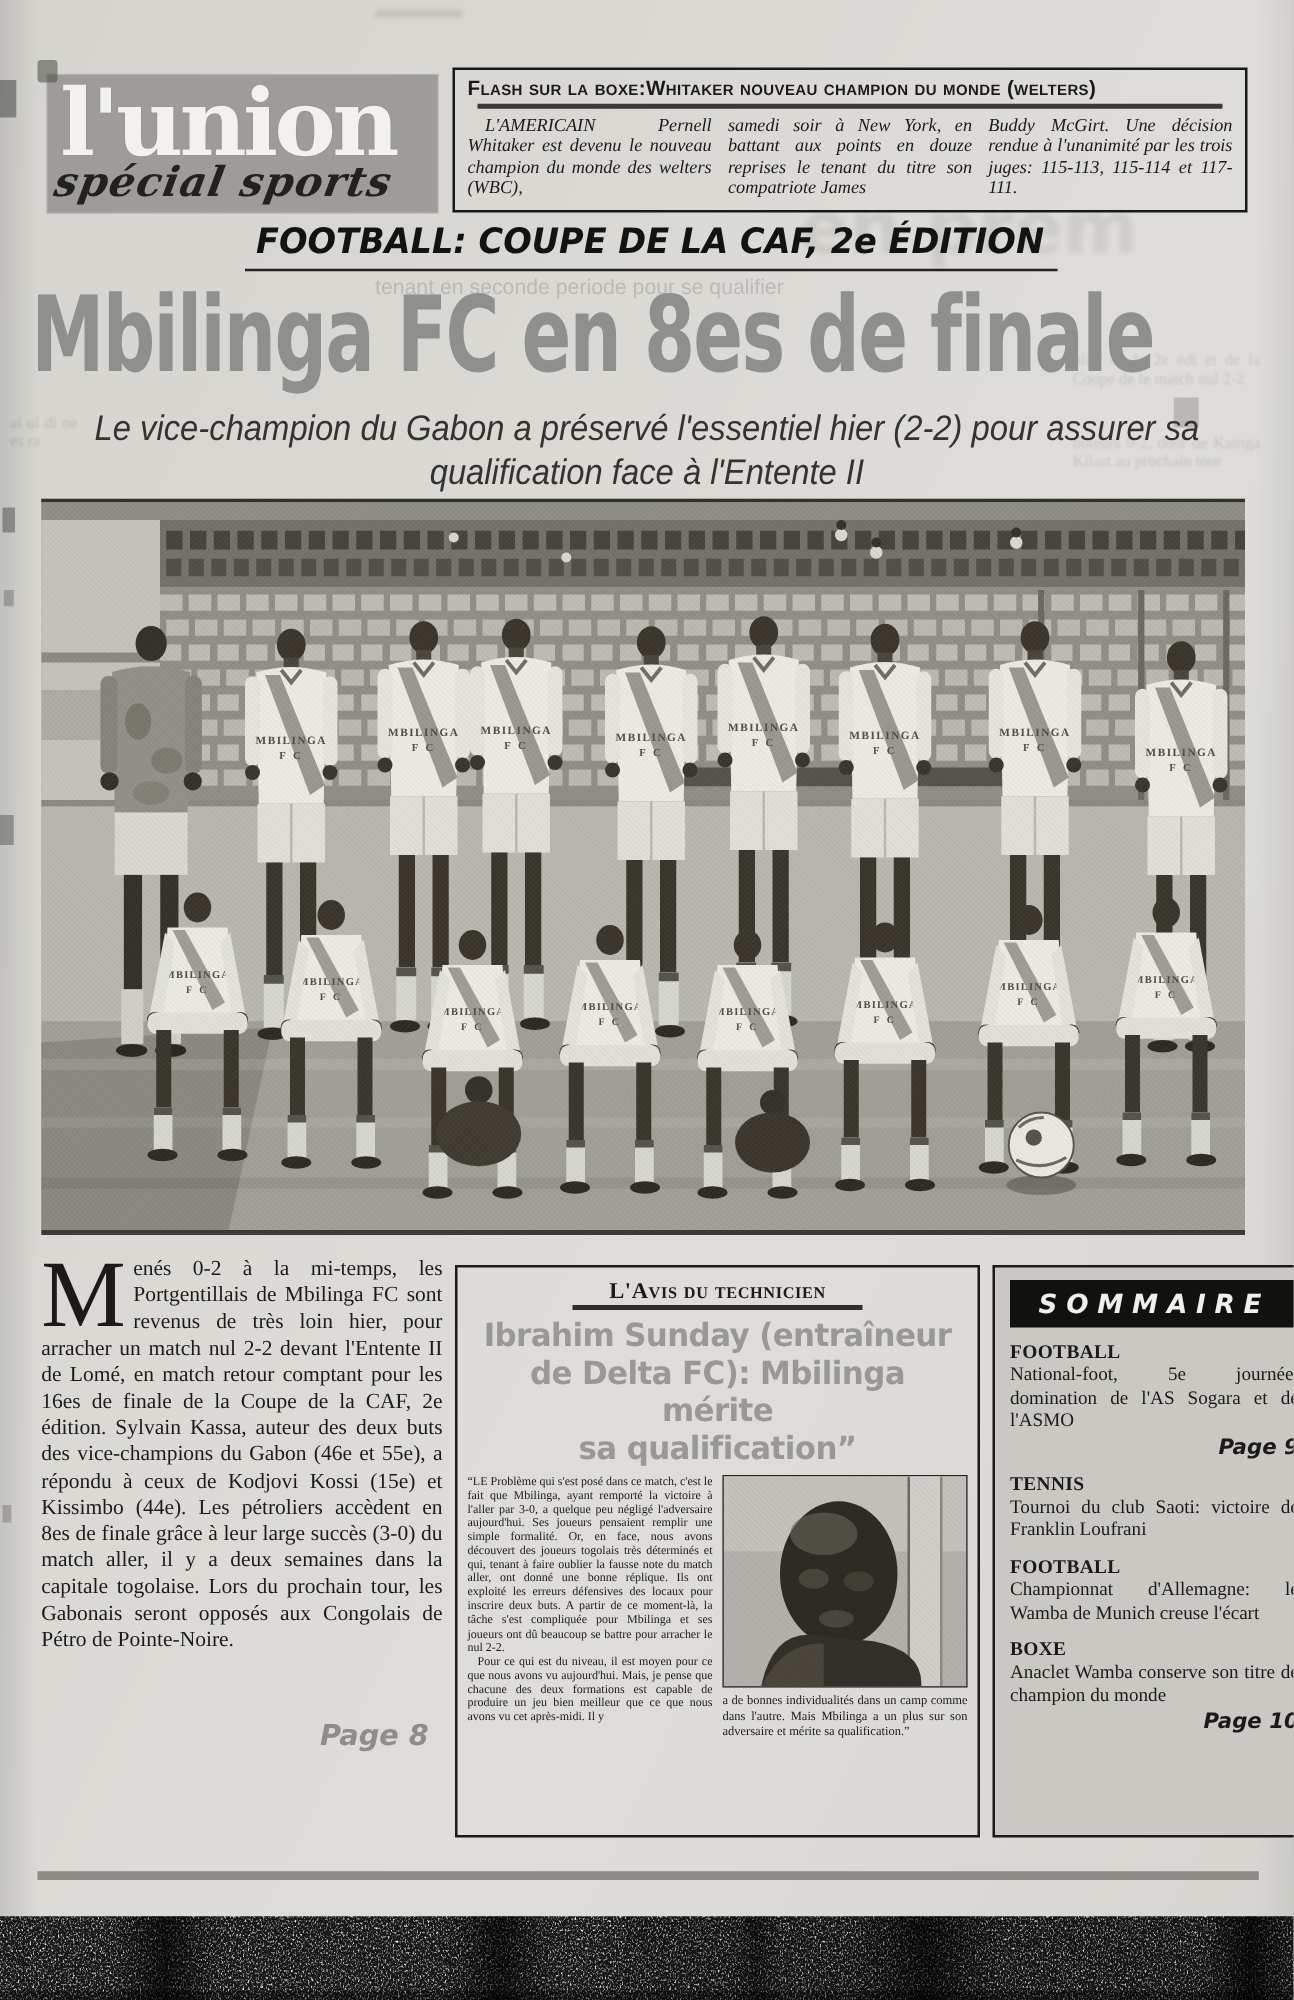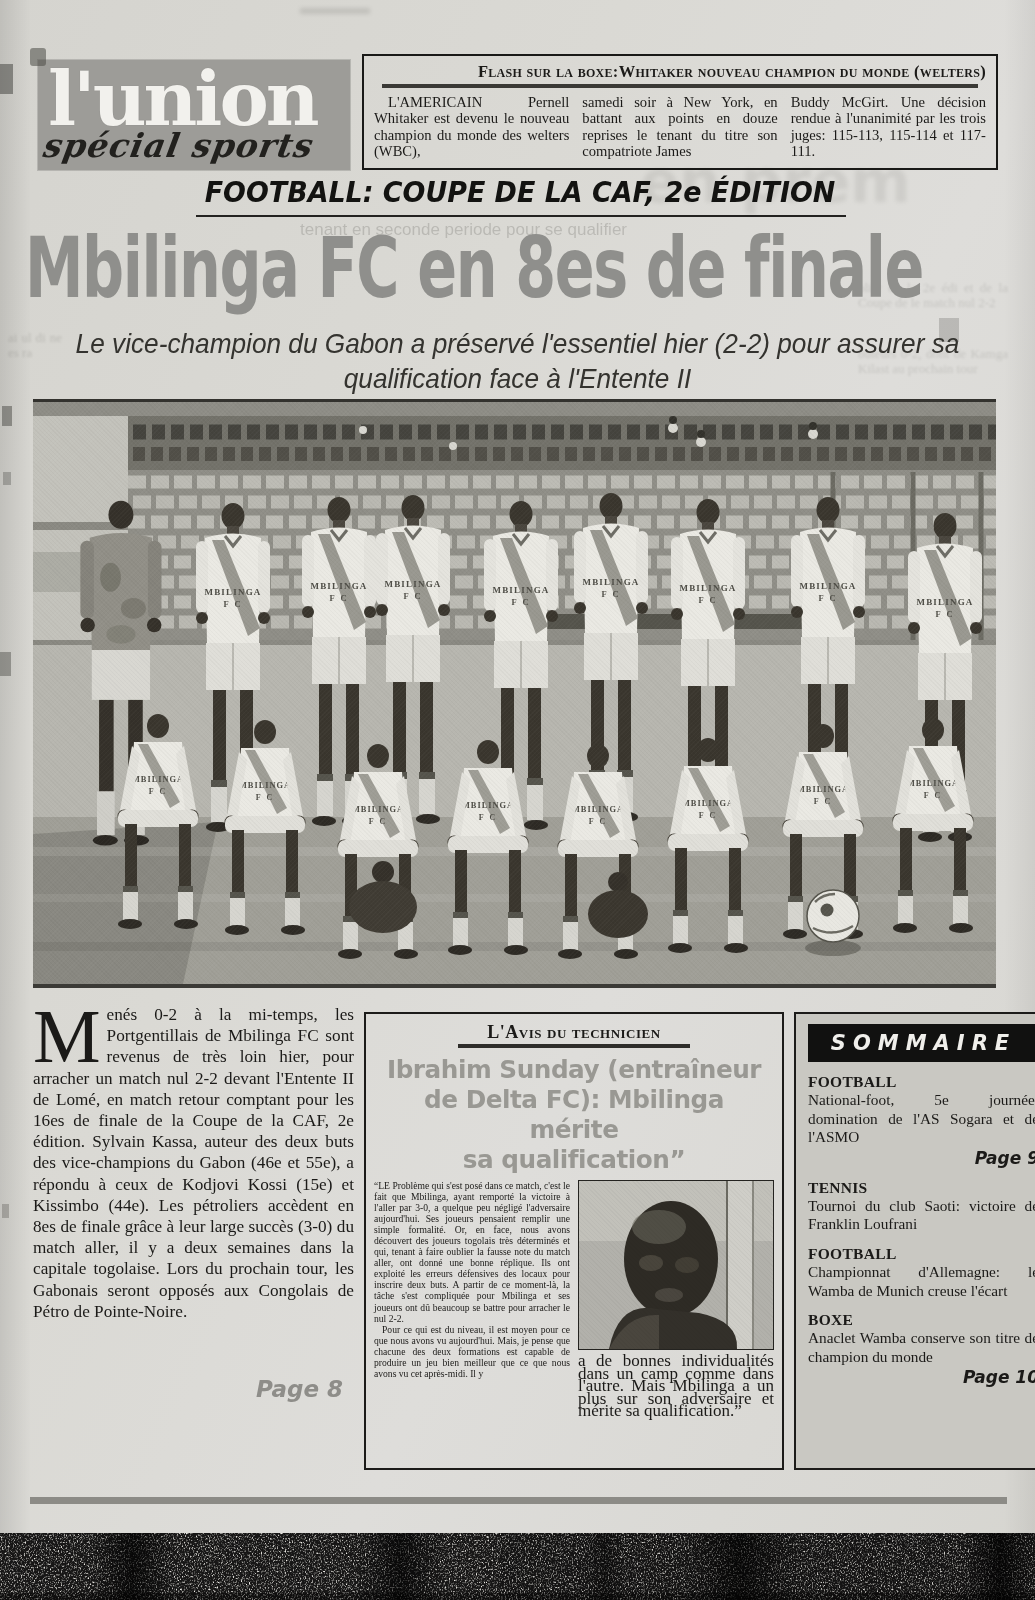--- a/index.html
+++ b/index.html
@@ -17,25 +17,25 @@
   #masthead .uniontxt{position:absolute;left:10px;top:-16px;font-family:"DejaVu Serif",serif;
     font-weight:bold;font-size:74px;letter-spacing:-3px;color:#f2f1ed;
     text-shadow:0 0 1px rgba(0,0,0,.2);margin-top:12px;}
   #masthead .script{position:absolute;left:6px;top:66px;font-family:"DejaVu Serif",serif;
     font-style:italic;font-weight:bold;font-size:33px;color:#22211e;transform:skewX(-10deg);
     letter-spacing:1px;white-space:nowrap;}
   #masthead .corner{position:absolute;left:-8px;top:-12px;width:16px;height:18px;background:#4b4a45;opacity:.55;border-radius:3px;}
   
   #flashbox{left:362px;top:54px;width:636px;height:116px;border:2px solid #191917;z-index:2;
     padding:6px 10px 0 10px;box-sizing:border-box;}
-  #flashbox .ftitle{text-align:right;font-family:Liberation Serif, serif;font-weight:bold;
+  #flashbox .ftitle{text-align:left;font-family:Liberation Sans, sans-serif;font-weight:bold;
     font-variant:small-caps;font-size:16.5px;letter-spacing:.3px;white-space:nowrap;}
   #flashbox .frule{height:4px;background:#3a3935;margin:2px 8px 6px 8px;}
   #flashbox .fcols{display:flex;gap:13px;}
-  #flashbox .fcol{width:197px;font-size:14.6px;line-height:1.13;text-align:justify;}
+  #flashbox .fcol{width:197px;font-size:14.6px;line-height:1.13;text-align:justify;font-style:italic;}
   #flashbox .fcol.first{text-indent:14px;}
   
   #kicker{left:190px;top:176px;width:660px;text-align:center;z-index:2;
     font-family:"DejaVu Sans",sans-serif;font-style:italic;font-weight:bold;font-size:28px;
     letter-spacing:0px;color:#131311;transform:scaleX(.96);}
   #kickrule{left:196px;top:215px;width:650px;height:2px;background:#232220;z-index:2;}
   #headline{left:25px;top:219px;width:985px;height:92px;z-index:2;overflow:visible;white-space:nowrap;
     font-family:"DejaVu Sans",sans-serif;font-weight:bold;font-size:84px;letter-spacing:-2px;
     color:#8f8f8c;transform:scaleX(.70);transform-origin:0 0;}
   #subhead{left:30px;top:326px;width:975px;z-index:2;text-align:center;
@@ -60,21 +60,21 @@
   #midbox .mhead{text-align:center;font-family:"DejaVu Sans",sans-serif;font-weight:bold;
     font-size:25.5px;line-height:30px;color:#999893;letter-spacing:-.5px;transform:scaleX(.97);}
   #midbox .mbody{display:flex;gap:8px;margin-top:6px;}
   #midbox .mcol1{width:200px;font-size:9.6px;line-height:11.05px;text-align:justify;}
   #midbox .mcol1 p{margin:0;}
   #midbox .mcol1 p+p{text-indent:8px;}
   #midbox .mcol2{width:196px;}
   #portrait{width:194px;height:168px;border:1px solid #242320;background:#b5b4ae;position:relative;overflow:hidden;}
   #portrait::after{content:"";position:absolute;inset:0;opacity:.5;
     background:repeating-linear-gradient(45deg,rgba(0,0,0,.06) 0 1px,rgba(0,0,0,0) 1px 3px);}
-  .mcaption{margin-top:5px;font-size:17px;line-height:12.6px;text-align:justify;}
+  .mcaption{margin-top:5px;font-size:10px;line-height:12.6px;text-align:justify;}
   
   #sommaire{left:794px;top:1012px;width:259px;height:458px;border:2px solid #1c1b19;z-index:2;
     box-sizing:border-box;background:#c9c8c2;padding:10px 12px 0 12px;}
   #sommaire .sbar{background:#111110;color:#f0efeb;text-align:center;height:38px;line-height:38px;
     font-family:"DejaVu Sans",sans-serif;font-style:italic;font-weight:bold;font-size:21px;letter-spacing:7px;}
   .sitem{margin-top:11px;}
   .sitem .shead{font-weight:bold;font-size:15.5px;letter-spacing:.3px;}
   .sitem .stext{font-size:15.3px;line-height:18.6px;text-align:justify;}
   .sitem .spage{text-align:right;font-family:"DejaVu Sans",sans-serif;font-style:italic;font-weight:bold;font-size:17px;margin-top:1px;}
   

